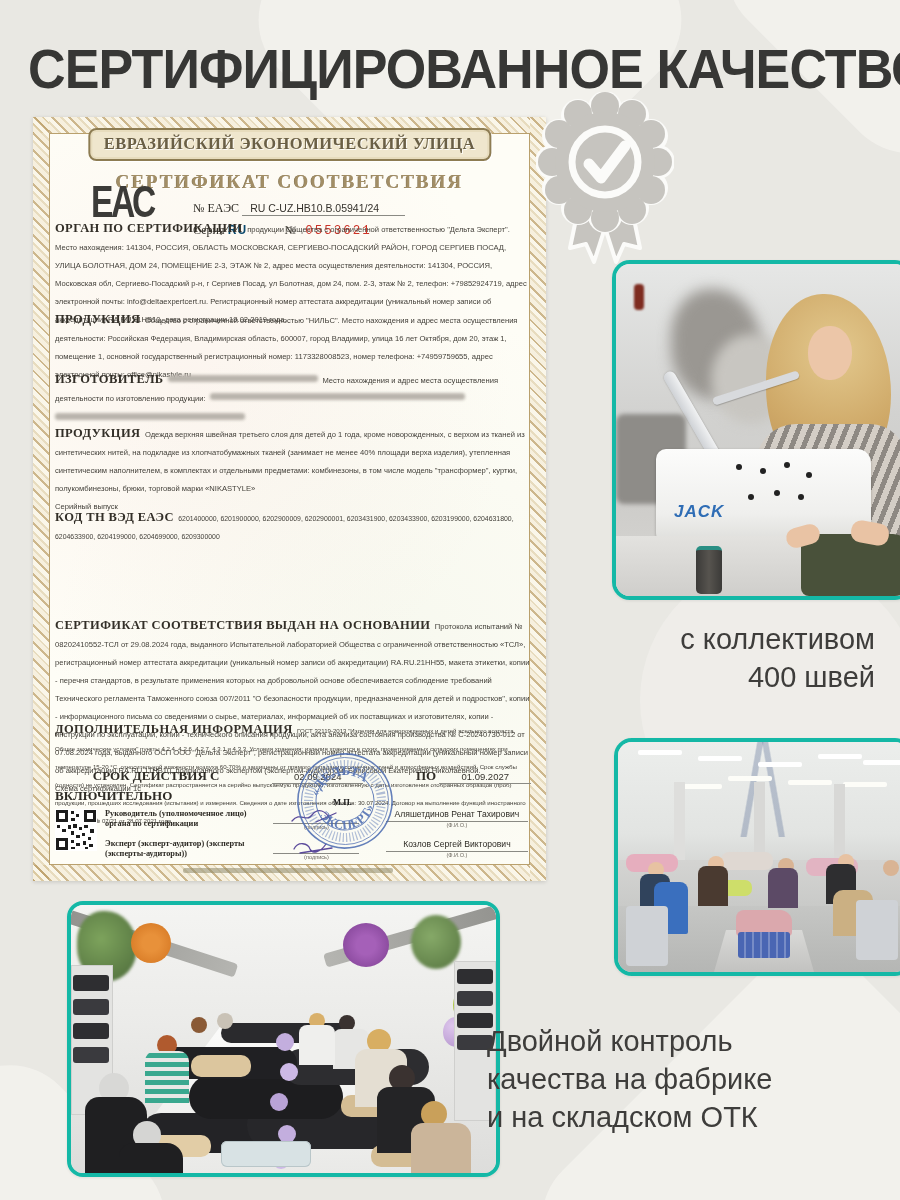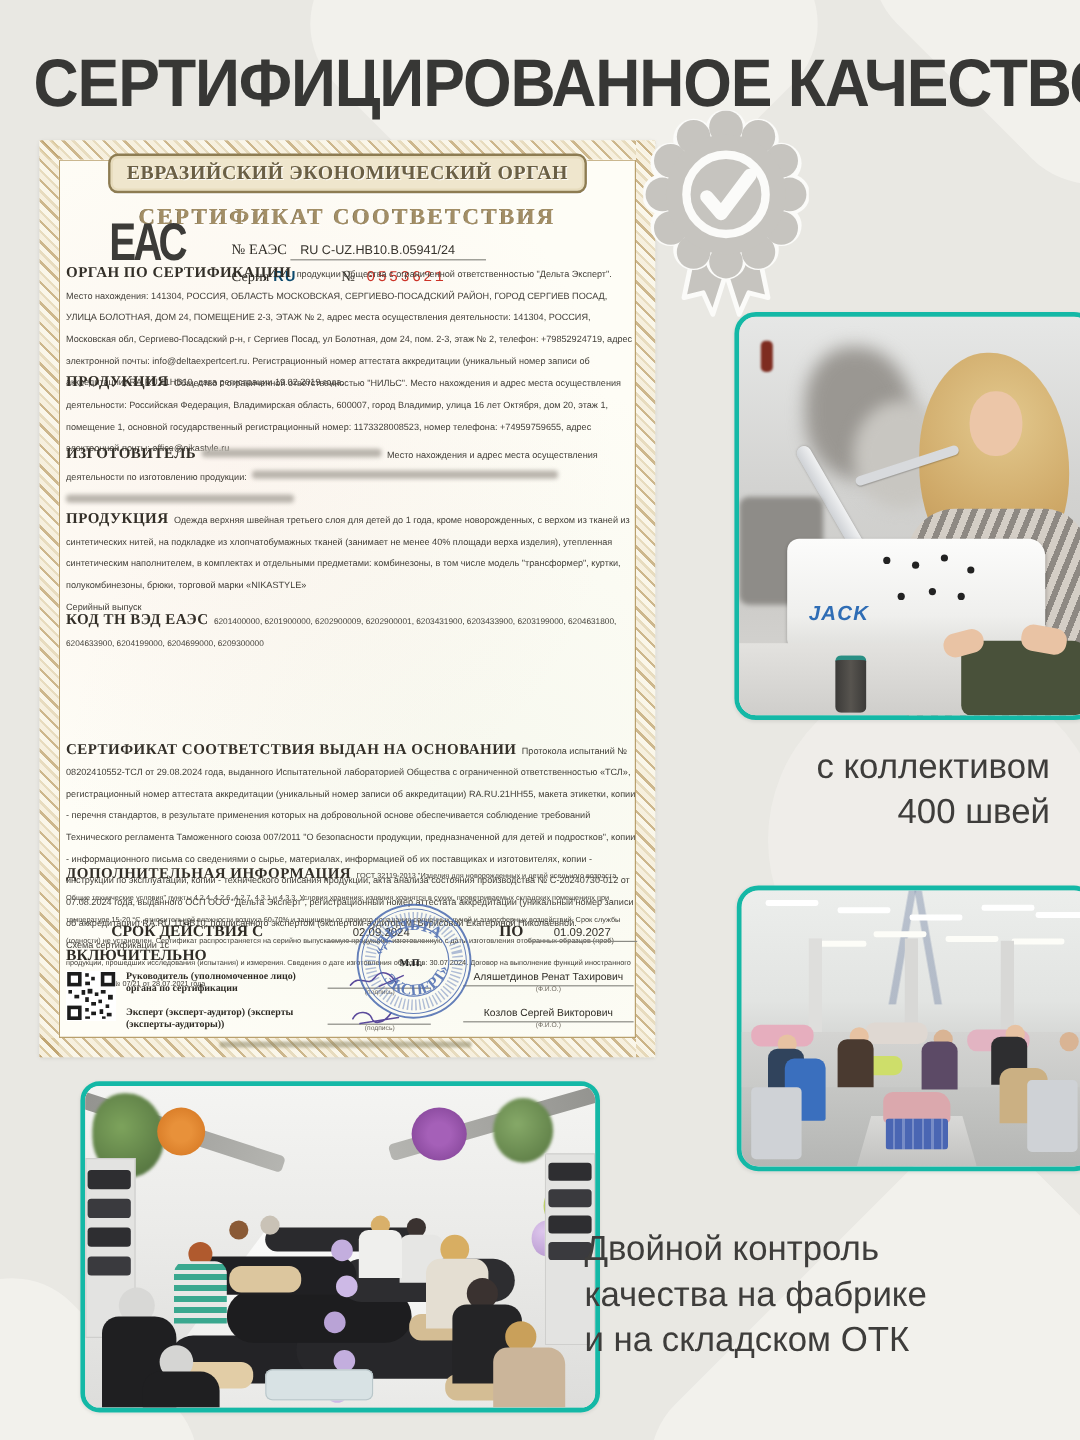--- a/index.html
+++ b/index.html
@@ -133,21 +133,21 @@
 <div class="page-title">СЕРТИФИЦИРОВАННОЕ КАЧЕСТВО</div>
 
 <div class="cert">
   <div class="cert-inner-tint"></div>
   <div class="cert-edge top"></div>
   <div class="cert-edge bottom"></div>
   <div class="cert-edge left"></div>
   <div class="cert-edge right"></div>
 
   <div class="union-box">
-    <span>ЕВРАЗИЙСКИЙ ЭКОНОМИЧЕСКИЙ ОРГАН</span>
+    <span>ЕВРАЗИЙСКИЙ ЭКОНОМИЧЕСКИЙ УЛИЦА</span>
   </div>
   <div class="doc-title">СЕРТИФИКАТ СООТВЕТСТВИЯ</div>
   <div class="eac-mark">ЕАС</div>
 
   <div class="num-row">
     <span class="lbl">№ ЕАЭС</span>
     <span class="val">RU C-UZ.HB10.B.05941/24</span>
   </div>
   <div class="series-row">
     <span class="lbl">Серия</span>

